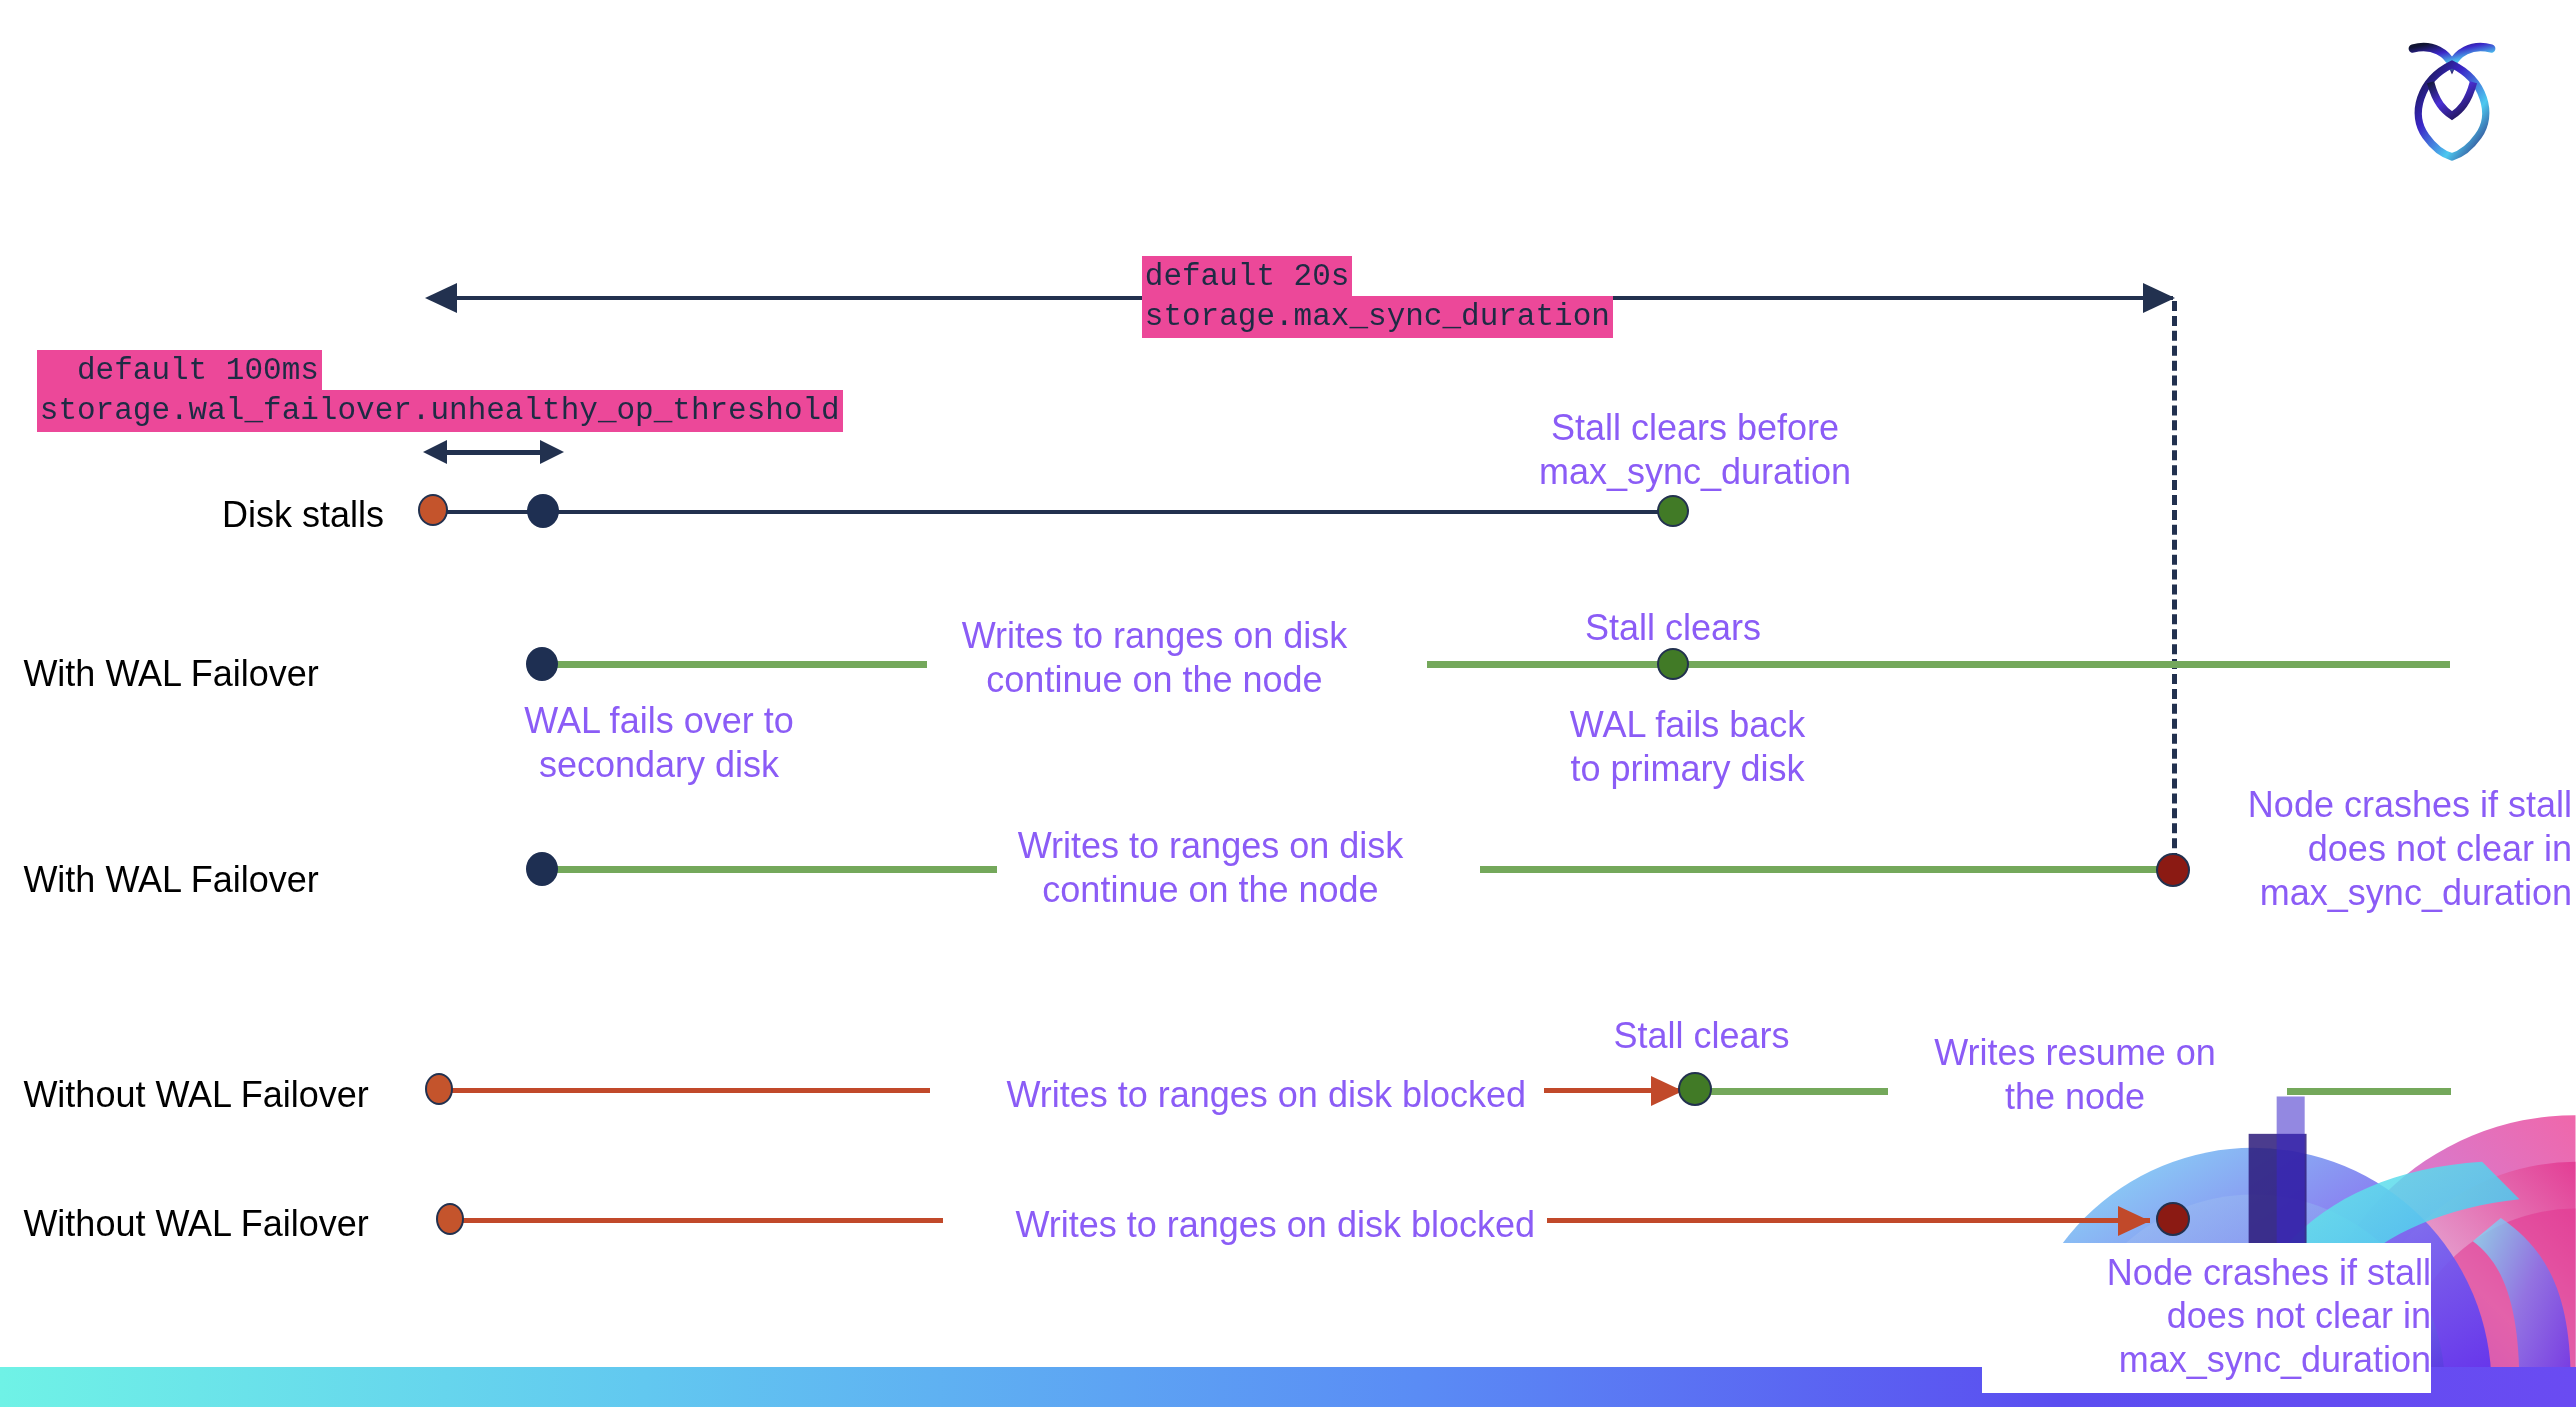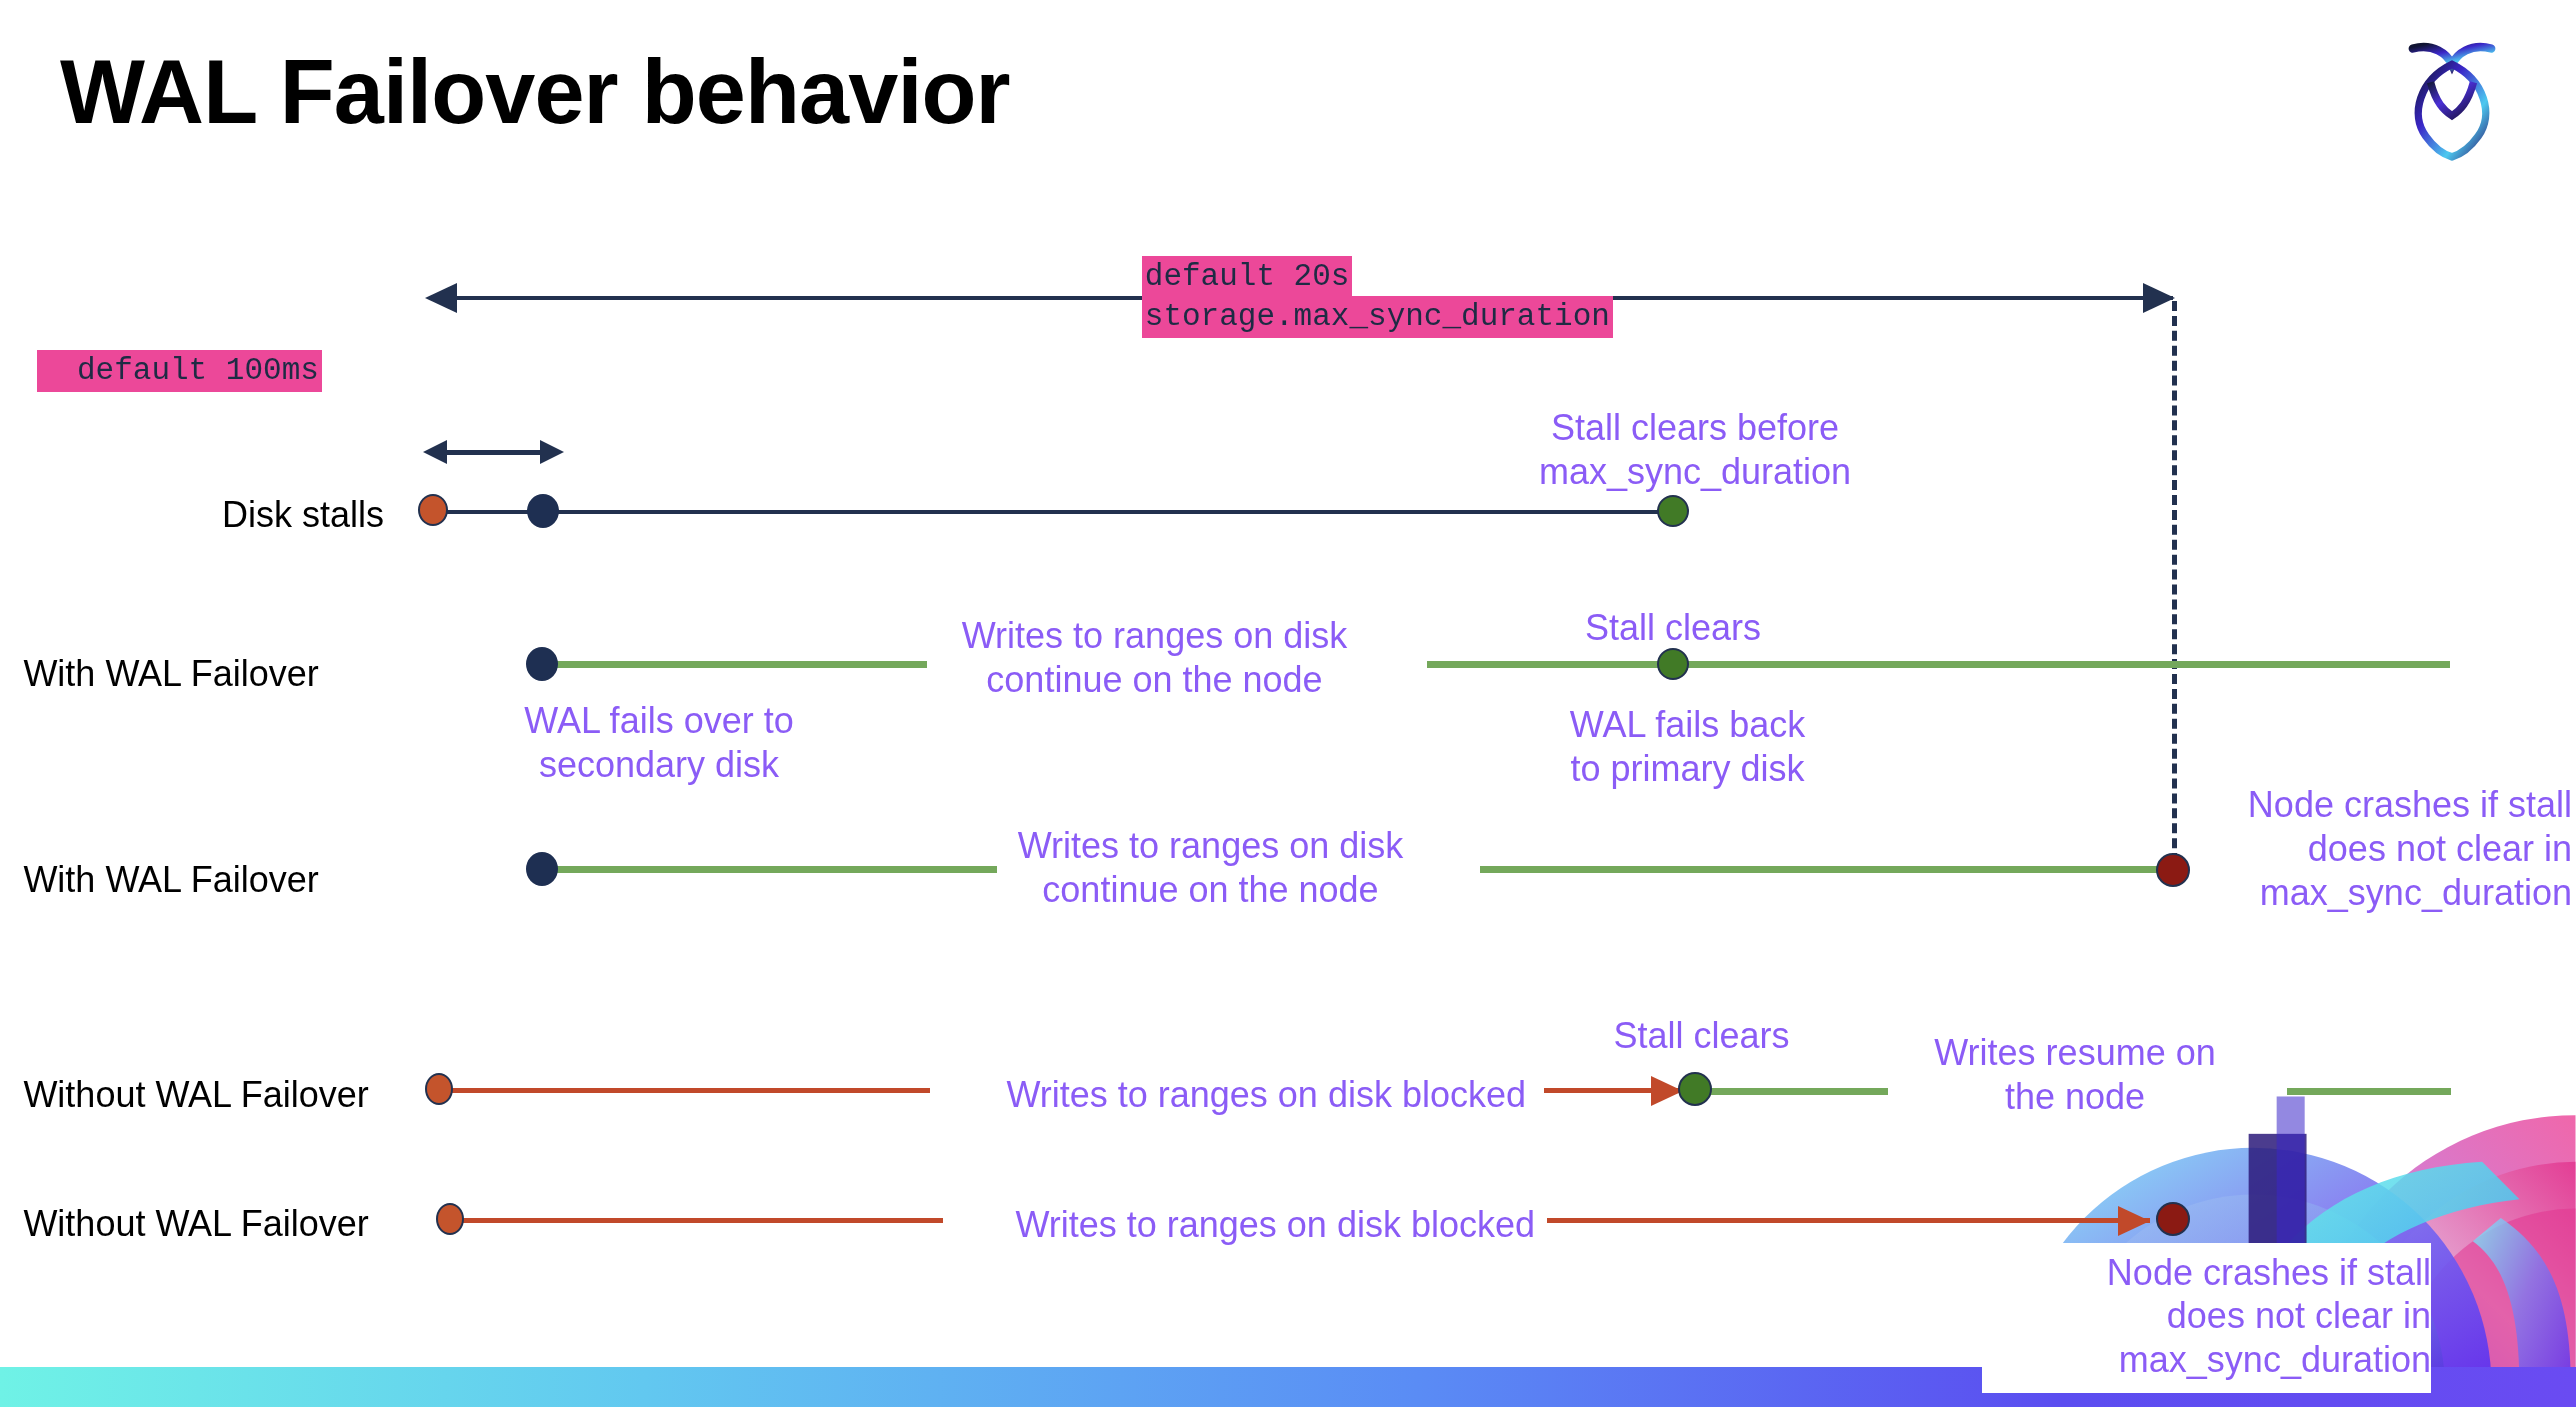--- a/index.html
+++ b/index.html
@@ -159,21 +159,20 @@
   #bottom-callout .note {
     position: static;
     padding: 7.5px 0 0 34px;
   }
 </style>
 </head>
 <body>
 
 <div id="slide">
 
-  <div id="title">WAL Failover behavior</div>
 
   <div id="logo">
     <svg width="140" height="145" viewBox="0 0 150 155" xmlns="http://www.w3.org/2000/svg">
       <defs>
         <linearGradient id="lg1" x1="0" y1="0" x2="1" y2="1">
           <stop offset="0%" stop-color="#101433"></stop>
           <stop offset="35%" stop-color="#3b27c8"></stop>
           <stop offset="70%" stop-color="#4cc9f0"></stop>
           <stop offset="100%" stop-color="#2b1a6e"></stop>
         </linearGradient>
@@ -243,20 +242,21 @@
   <div class="hline navy" style="left:439px; top:296px; width:1734px;"></div>
   <div class="arrow-head left-navy" style="left:425px; top:283px;"></div>
   <div class="arrow-head right-navy" style="left:2143px; top:283px;"></div>
 
   <div class="mono-chip" style="left:1142px; top:256px;">default 20s</div>
   <div class="mono-chip" style="left:1142px; top:296px;">storage.max_sync_duration</div>
 
   <div class="dashed-v" style="left:2172px; top:301px; height:577px;"></div>
 
   <div class="mono-chip" style="left:37px; top:350px;padding-left:40px;">default 100ms</div>
+  <div class="mono-chip" style="left:37px; top:390px;">storage.wal_failover.unhealthy_op_threshold</div>
 
   <div class="hline navy" style="left:439px; top:450px; width:112px; height:4.7px;"></div>
   <div class="arrow-head left-navy-sm" style="left:423px; top:440px;"></div>
   <div class="arrow-head right-navy-sm" style="left:540px; top:440px;"></div>
 
   <div class="lane-label" style="left:222px; top:493px;">Disk stalls</div>
 
   <div class="hline navy" style="left:437px; top:510px; width:1236px;"></div>
 
   <div class="dot orange" style="left:418px; top:494px; width:30px; height:32px;"></div>

